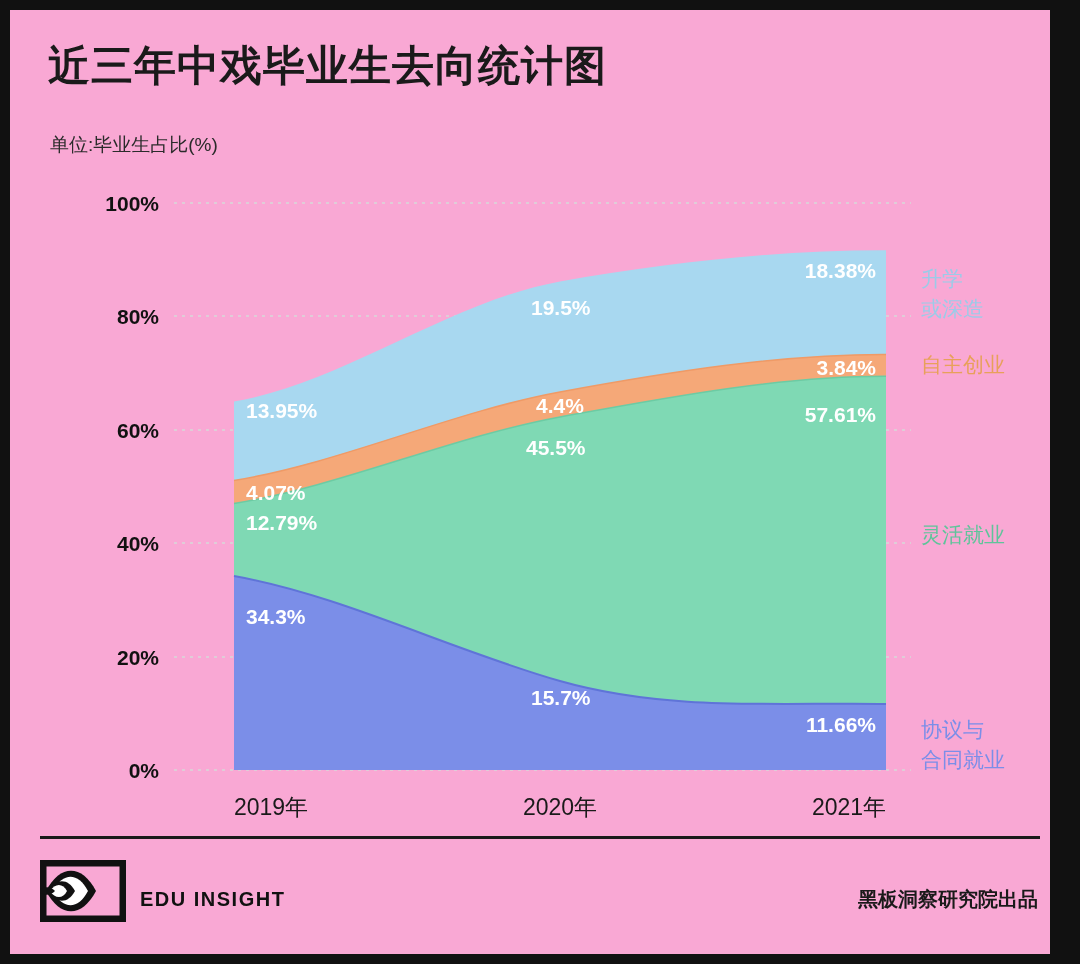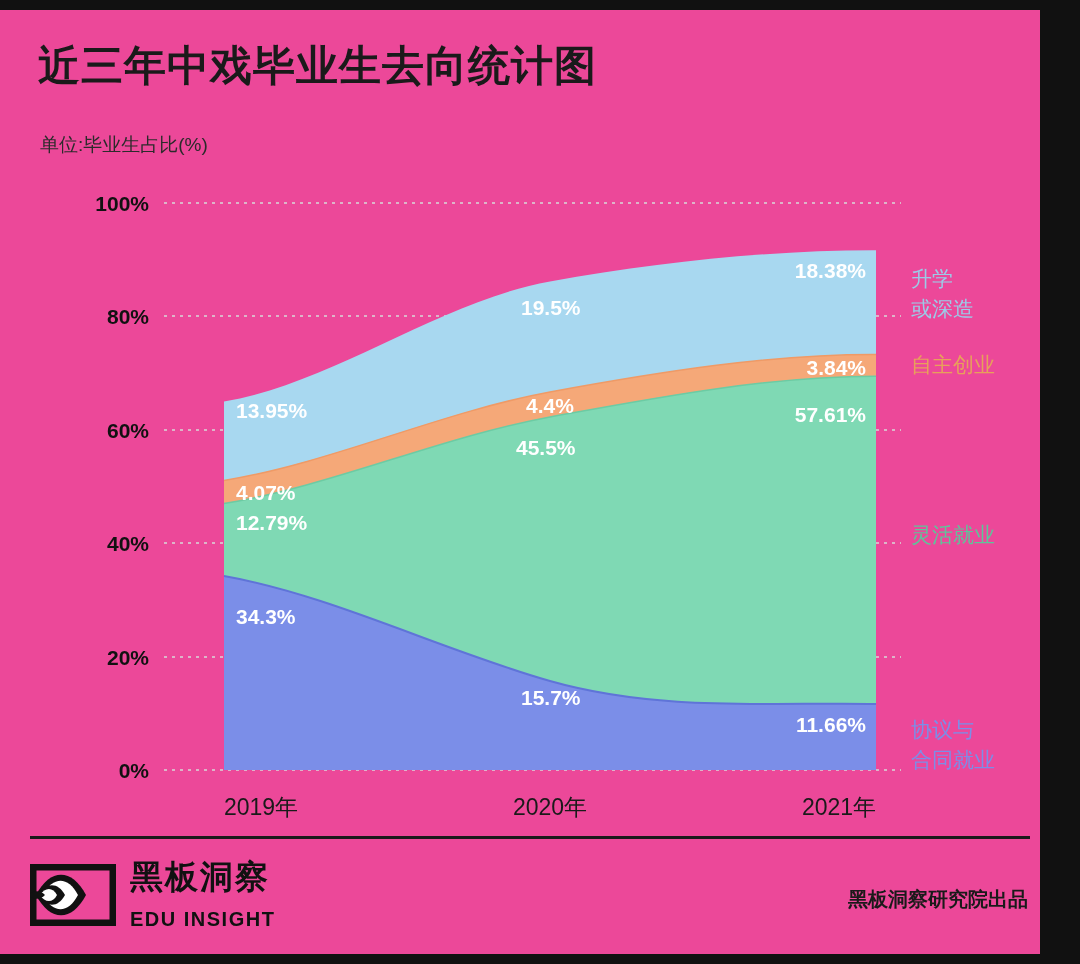--- a/index.html
+++ b/index.html
@@ -4,23 +4,23 @@
 <style>
   html,body{margin:0;padding:0;}
   body{
     width:1080px;height:964px;
     background:#111111;
     font-family:"Liberation Sans","DejaVu Sans",sans-serif;
     overflow:hidden;
   }
   .card{
     position:absolute;
-    left:0;top:10px;
+    left:10px;top:10px;
     width:1040px;height:944px;
-    background:#ec4899;
+    background:#f9a8d4;
     box-sizing:border-box;
   }
   .title{
     position:absolute;left:38px;top:28px;
     font-size:42px;font-weight:bold;color:#1a1a1a;
     letter-spacing:1px;white-space:nowrap;
   }
   .subtitle{
     position:absolute;left:40px;top:122px;
     font-size:19px;color:#2b2b2b;white-space:nowrap;
@@ -158,20 +158,19 @@
     <div class="logo-block">
       <svg class="logo-mark" viewBox="0 0 86 62">
         <rect x="3" y="3" width="80" height="56" fill="none" stroke="#111111" stroke-width="7"></rect>
         <path d="M6 31 C 20 4, 42 4, 56 31 C 42 58, 20 58, 6 31 Z" fill="#111111"></path>
         <path d="M13 31 C 23 12, 38 12, 48 31 C 38 50, 23 50, 13 31 Z" fill="#ffffff"></path>
         <path d="M8 31 C 16 18, 28 18, 35 31 C 28 44, 16 44, 8 31 Z" fill="#111111"></path>
         <path d="M10 31 C 15 23, 23 23, 27 31 C 23 39, 15 39, 10 31 Z" fill="#ffffff"></path>
         <path d="M-2 31 C 4 26, 10 26, 15 31 C 10 36, 4 36, -2 31 Z" fill="#111111"></path>
       </svg>
       <div class="logo-words">
-        <div class="logo-cn">黑板洞察</div>
         <div class="logo-en">EDU INSIGHT</div>
       </div>
     </div>
     <div class="footer-right">黑板洞察研究院出品</div>
   </div>
 
 </div>
 
 </body></html>

